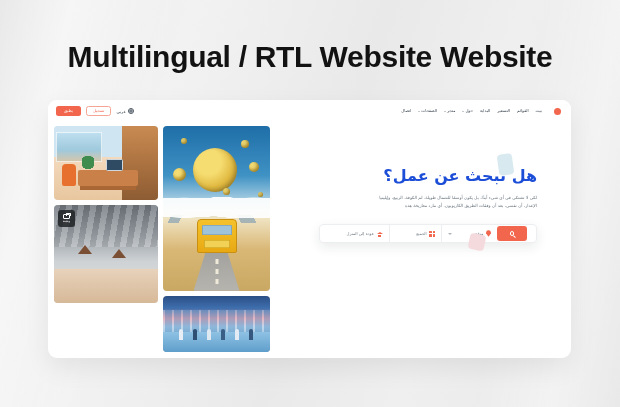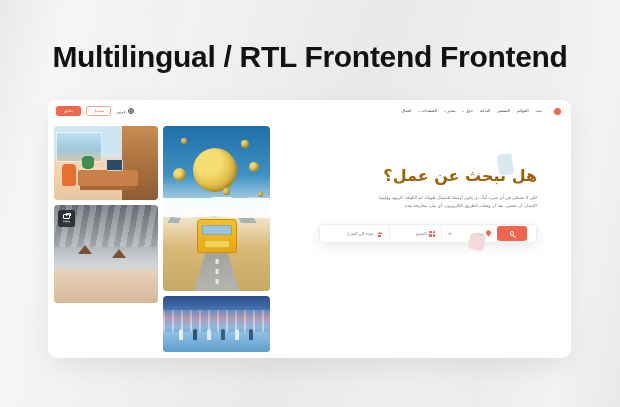--- a/index.html
+++ b/index.html
@@ -315,21 +315,21 @@
   }
   .sq-blue {
     width: 15px; height: 21px; background: #d8eaf0;
     right: 58px; top: 32px; transform: rotate(-8deg);
   }
   .sq-pink {
     width: 16px; height: 16px; background: #f5dadd;
     right: 86px; top: 112px; transform: rotate(12deg);
   }
   .hero-title {
-    font-size: 16px; font-weight: bold; color: #a16207;
+    font-size: 16px; font-weight: bold; color: #1d4ed8;
     line-height: 1.2; margin-bottom: 9px;
     font-family: "DejaVu Sans", sans-serif;
   }
   .hero-text {
     font-size: 4.3px; color: #6d7880; line-height: 1.85;
     max-width: 162px; margin-bottom: 14px;
     font-family: "DejaVu Sans", sans-serif;
   }
 
   .searchbar {
@@ -394,21 +394,21 @@
   .mag::after {
     content: ""; position: absolute; right: -2px; bottom: -1.6px;
     width: 2.6px; height: 0.9px; background: #fff; transform: rotate(45deg);
   }
 </style>
 </head>
 <body>
 
 <div class="bg-sheen"></div>
 
-<div class="page-title">Multilingual / RTL Frontend Frontend</div>
+<div class="page-title">Multilingual / RTL Website Website</div>
 
 <div class="site-card">
 
   <div class="navbar">
     <span class="brand-dot"></span>
 
     <div class="nav-links">
       <span class="nav-link">
         <span>بيت</span>
       </span>

